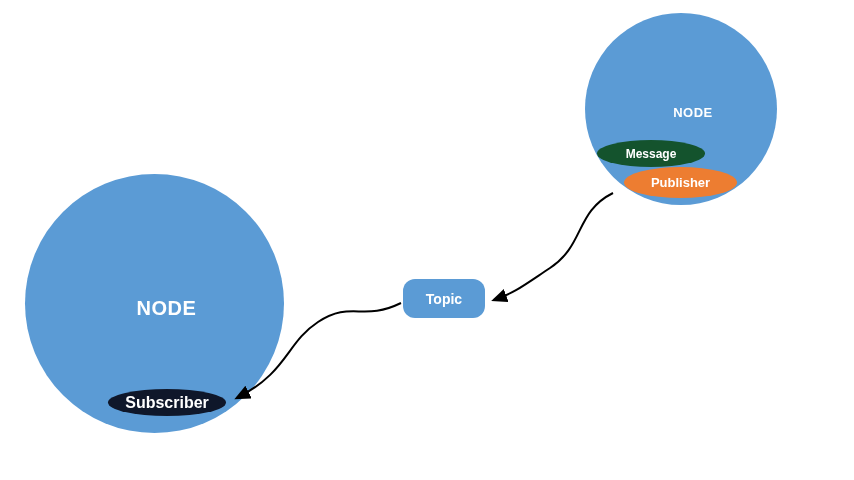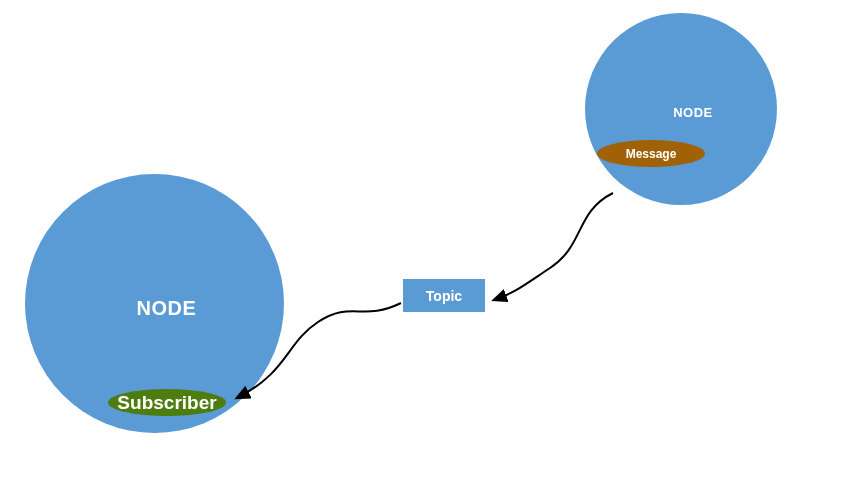--- a/index.html
+++ b/index.html
@@ -60,47 +60,47 @@
     text-align: center;
     display: flex;
     align-items: center;
     justify-content: center;
   }
   .badge.message-badge {
     left: 597px;
     top: 140px;
     width: 108px;
     height: 27px;
-    background: #a16207;
+    background: #14532d;
     font-size: 12px;
   }
   .badge.publisher-badge {
     left: 624px;
     top: 167px;
     width: 113px;
     height: 31px;
     background: #ed7d31;
     font-size: 13px;
   }
   .badge.subscriber-badge {
     left: 108px;
     top: 389px;
     width: 118px;
     height: 27px;
-    background: #4d7c0f;
-    font-size: 19px;
+    background: #0f172a;
+    font-size: 16px;
   }
   .topic-box {
     position: absolute;
     left: 403px;
     top: 279px;
     width: 82px;
-    height: 33px;
+    height: 39px;
     background: #5b9bd5;
-    border-radius: 0;
+    border-radius: 12px;
     color: #ffffff;
     font-weight: bold;
     font-size: 14px;
     display: flex;
     align-items: center;
     justify-content: center;
   }
   .arrow-layer {
     position: absolute;
     left: 0;
@@ -128,20 +128,23 @@
       </marker>
     </defs>
     <path d="M 613 193 C 575 212, 585 245, 550 268 C 523 286, 516 292, 494 300" fill="none" stroke="#000000" stroke-width="2" marker-end="url(#arrowhead)"></path>
     <path d="M 401 303 C 362 322, 352 300, 318 322 C 286 343, 288 372, 237 398" fill="none" stroke="#000000" stroke-width="2" marker-end="url(#arrowhead)"></path>
   </svg>
 
   <div class="badge message-badge">
     <span>Message</span>
   </div>
 
+  <div class="badge publisher-badge">
+    <span>Publisher</span>
+  </div>
 
   <div class="badge subscriber-badge">
     <span>Subscriber</span>
   </div>
 
   <div class="topic-box">
     <span>Topic</span>
   </div>
 
 </div>

